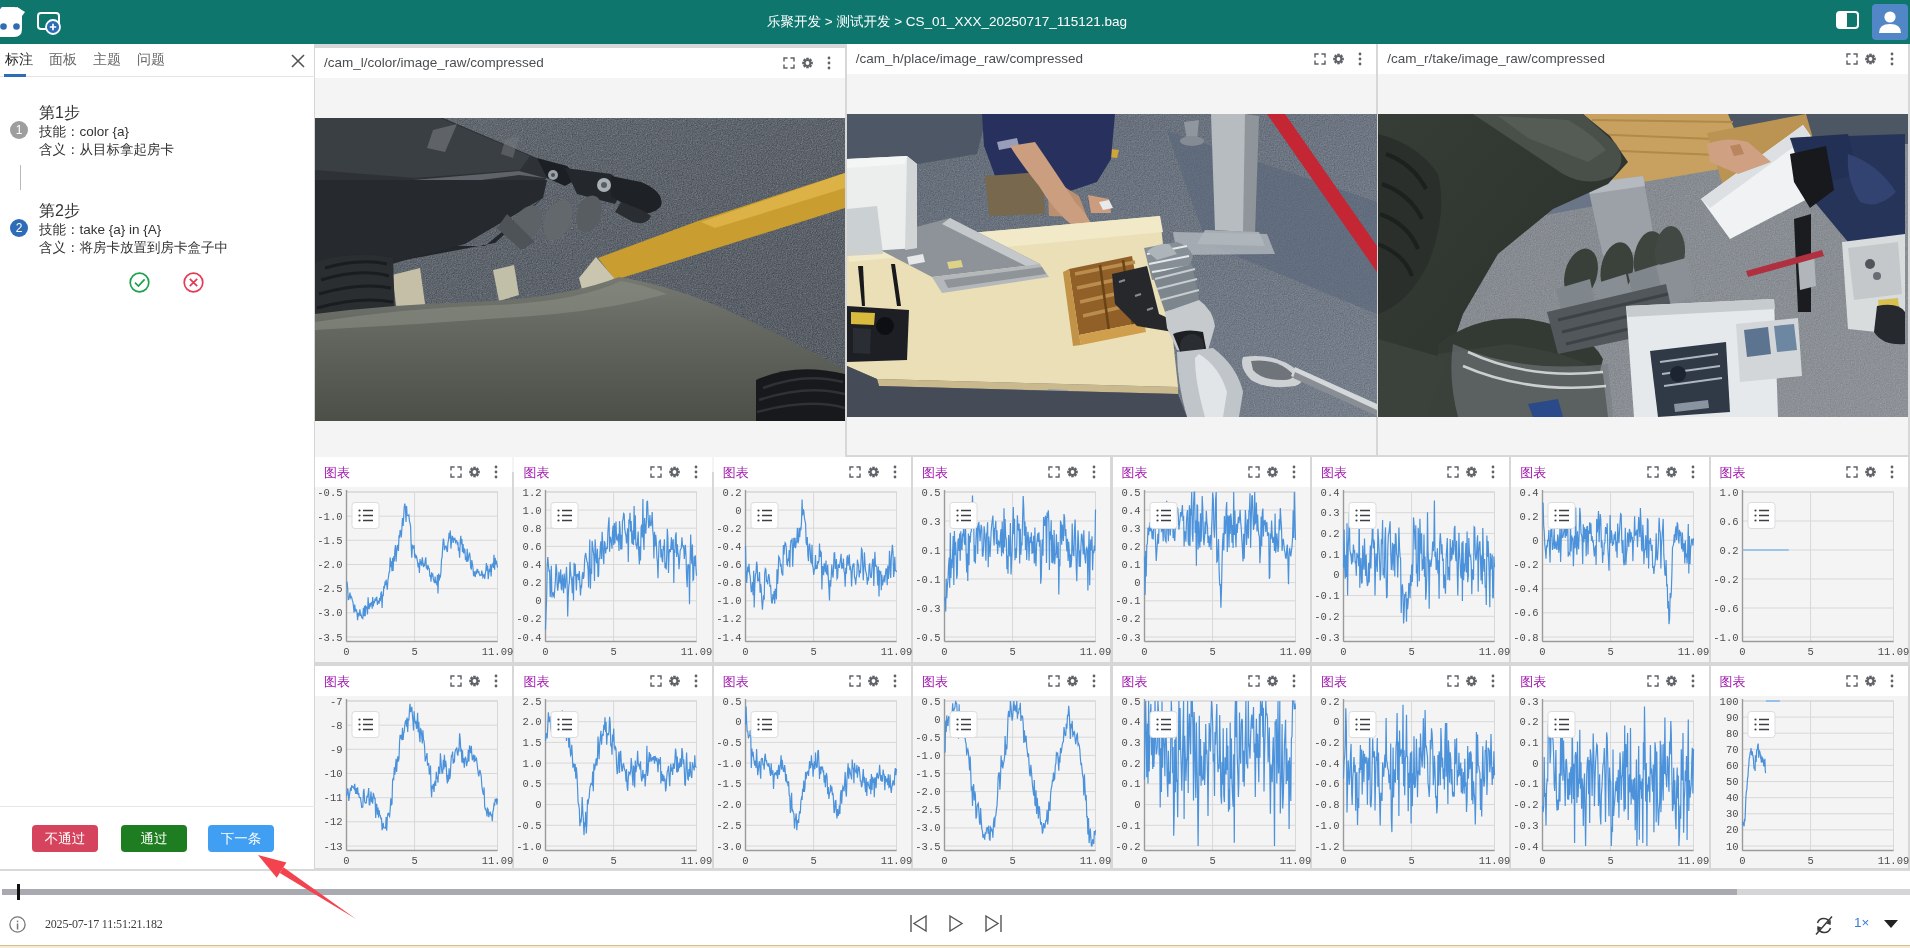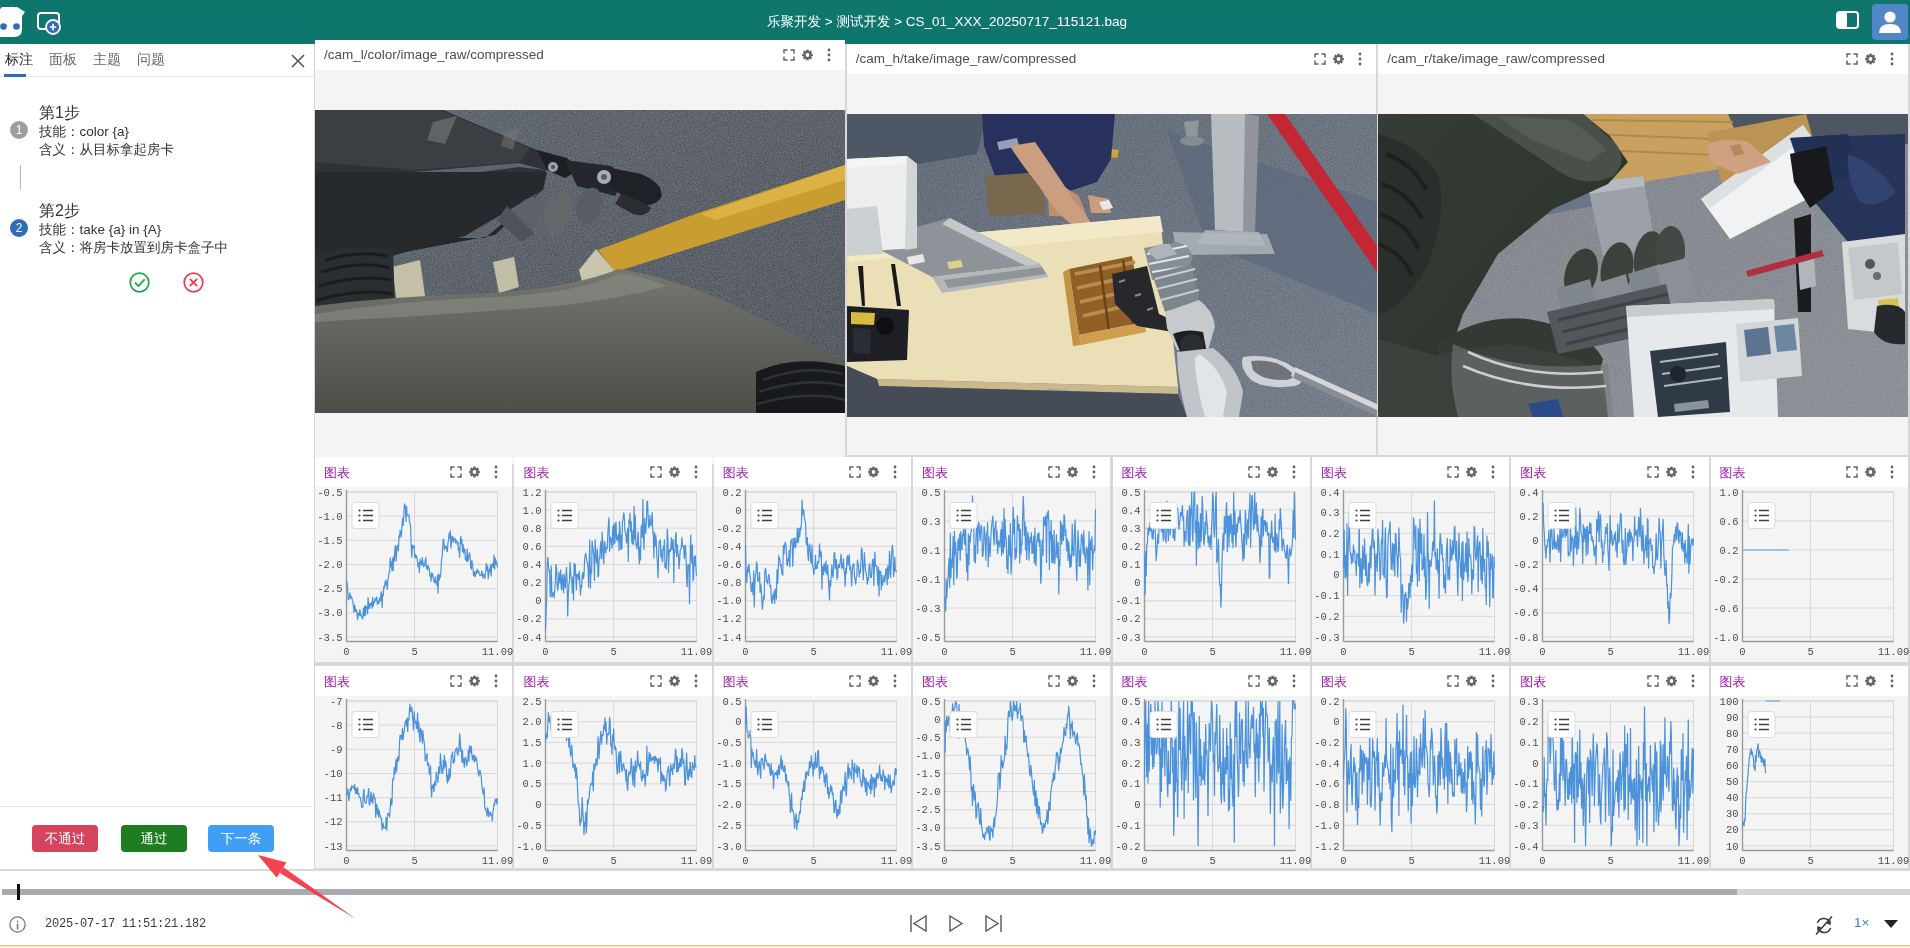--- a/index.html
+++ b/index.html
@@ -19,21 +19,21 @@
 .panel{position:absolute;background:#fff}
 .phdr{position:absolute;left:0;top:0;right:0;height:30px;background:#fff}
 .pbody{position:absolute;left:0;top:30px;right:0;bottom:0;background:#f4f4f4}
 .ptitle{position:absolute;left:9px;top:7px;font-size:13px;color:#a21caf}
 .ctitle{position:absolute;left:9px;top:7px;font-size:13.5px;color:#4a4e52}
 .tk{font-family:"Liberation Mono",monospace;font-size:10.5px;fill:#4c4c4c}
 #bottombar{position:absolute;left:0;top:870px;width:1910px;height:78px;background:#fff;border-top:1px solid #dadada}
 #track{position:absolute;left:2px;top:18px;width:1908px;height:6px;background:#d5d5d7}
 #trackdone{position:absolute;left:2px;top:18px;width:1735px;height:6px;background:#a9a9b1}
 #playhead{position:absolute;left:17px;top:13px;width:2.5px;height:16px;background:#111}
-#stamp{position:absolute;left:45px;top:46px;font-family:Liberation Mono, monospace;font-size:12px;letter-spacing:-0.2px;color:#3c3c3c}
+#stamp{position:absolute;left:45px;top:46px;font-family:Liberation Serif, serif;font-size:12px;letter-spacing:-0.2px;color:#3c3c3c}
 #speed{position:absolute;left:1854px;top:44px;font-size:13.5px;color:#3b7cd4}
 #beige{position:absolute;left:0;top:74px;width:1910px;height:4px;background:#f6ebd5;border-top:1px solid #d9bd92}
 </style></head>
 <body>
 <div id="page">
 
 <div id="topbar">
  <svg width="70" height="44" style="position:absolute;left:0;top:0">
   <path d="M-12 7 L14 7 Q22 7 22 15 L22 29 Q22 37 14 37 L-12 37 Z" fill="#fff"></path>
   <path d="M-12 7 L2 7 L-12 22 Z" fill="#2e6db6"></path>
@@ -80,21 +80,21 @@
   <circle cx="193.5" cy="12.5" r="9.3" fill="none" stroke="#e23c55" stroke-width="1.7"></circle>
   <path d="M189.8 8.8 L197.2 16.2 M197.2 8.8 L189.8 16.2" stroke="#e23c55" stroke-width="1.7"></path>
  </svg>
  <div id="btnbar">
    <div class="sbtn" style="left:32px;background:#d6435c">不通过</div>
    <div class="sbtn" style="left:121px;background:#1d7d20">通过</div>
    <div class="sbtn" style="left:208px;background:#409ff2">下一条</div>
  </div>
 </div>
 <div id="main"></div>
-<div class="panel" style="left:315.0px;top:40px;width:529.7px;height:424px">
+<div class="panel" style="left:315.0px;top:48px;width:529.7px;height:424px">
       <div class="phdr">
         <span class="ctitle">/cam_l/color/image_raw/compressed</span>
         <svg width="120" height="30" style="position:absolute;right:0;top:0">
           <path d="M59 13.6 V10 H62.6 M65.4 10 H69 V13.6 M69 16.4 V20 H65.4 M62.6 20 H59 V16.4" stroke="#5f6368" stroke-width="1.45" fill="none"></path>
           <rect x="81.2" y="9.7" width="2.6" height="3" fill="#5f6368" transform="rotate(0 82.5 15)"></rect>
           <rect x="81.2" y="9.7" width="2.6" height="3" fill="#5f6368" transform="rotate(45 82.5 15)"></rect>
           <rect x="81.2" y="9.7" width="2.6" height="3" fill="#5f6368" transform="rotate(90 82.5 15)"></rect>
           <rect x="81.2" y="9.7" width="2.6" height="3" fill="#5f6368" transform="rotate(135 82.5 15)"></rect>
           <rect x="81.2" y="9.7" width="2.6" height="3" fill="#5f6368" transform="rotate(180 82.5 15)"></rect>
           <rect x="81.2" y="9.7" width="2.6" height="3" fill="#5f6368" transform="rotate(225 82.5 15)"></rect>
@@ -155,21 +155,21 @@
 <path d="M0 144 Q40 132 78 140 L80 198 L0 200 Z" fill="#2b2e31"></path>
 <path d="M10 150 Q45 140 72 146 M6 162 Q45 150 74 158 M4 176 Q45 164 76 170 M2 190 Q45 178 78 184" stroke="#1a1d20" stroke-width="3" fill="none"></path>
 <path d="M0 196 Q80 186 160 184 Q250 180 304 159 Q360 168 420 196 Q480 224 530 252 L530 303 L0 303 Z" fill="url(#armg)"></path>
 <path d="M0 204 Q90 190 180 187 Q260 184 306 163 Q330 167 352 176 Q300 190 240 196 Q120 206 0 212 Z" fill="#888c82" opacity="0.6"></path>
 <path d="M441 262 Q480 244 530 256 L530 303 L441 303 Z" fill="#17191c"></path>
 <path d="M448 270 Q490 254 528 264 M444 282 Q492 266 530 276 M442 294 Q494 280 530 290" stroke="#2e3236" stroke-width="2.5" fill="none"></path>
 </svg>
     </div>
 <div class="panel" style="left:846.7px;top:44px;width:529.7px;height:411px">
       <div class="phdr">
-        <span class="ctitle">/cam_h/take/image_raw/compressed</span>
+        <span class="ctitle">/cam_h/place/image_raw/compressed</span>
         <svg width="120" height="30" style="position:absolute;right:0;top:0">
           <path d="M59 13.6 V10 H62.6 M65.4 10 H69 V13.6 M69 16.4 V20 H65.4 M62.6 20 H59 V16.4" stroke="#5f6368" stroke-width="1.45" fill="none"></path>
           <rect x="81.2" y="9.7" width="2.6" height="3" fill="#5f6368" transform="rotate(0 82.5 15)"></rect>
           <rect x="81.2" y="9.7" width="2.6" height="3" fill="#5f6368" transform="rotate(45 82.5 15)"></rect>
           <rect x="81.2" y="9.7" width="2.6" height="3" fill="#5f6368" transform="rotate(90 82.5 15)"></rect>
           <rect x="81.2" y="9.7" width="2.6" height="3" fill="#5f6368" transform="rotate(135 82.5 15)"></rect>
           <rect x="81.2" y="9.7" width="2.6" height="3" fill="#5f6368" transform="rotate(180 82.5 15)"></rect>
           <rect x="81.2" y="9.7" width="2.6" height="3" fill="#5f6368" transform="rotate(225 82.5 15)"></rect>
           <rect x="81.2" y="9.7" width="2.6" height="3" fill="#5f6368" transform="rotate(270 82.5 15)"></rect>
           <rect x="81.2" y="9.7" width="2.6" height="3" fill="#5f6368" transform="rotate(315 82.5 15)"></rect>

